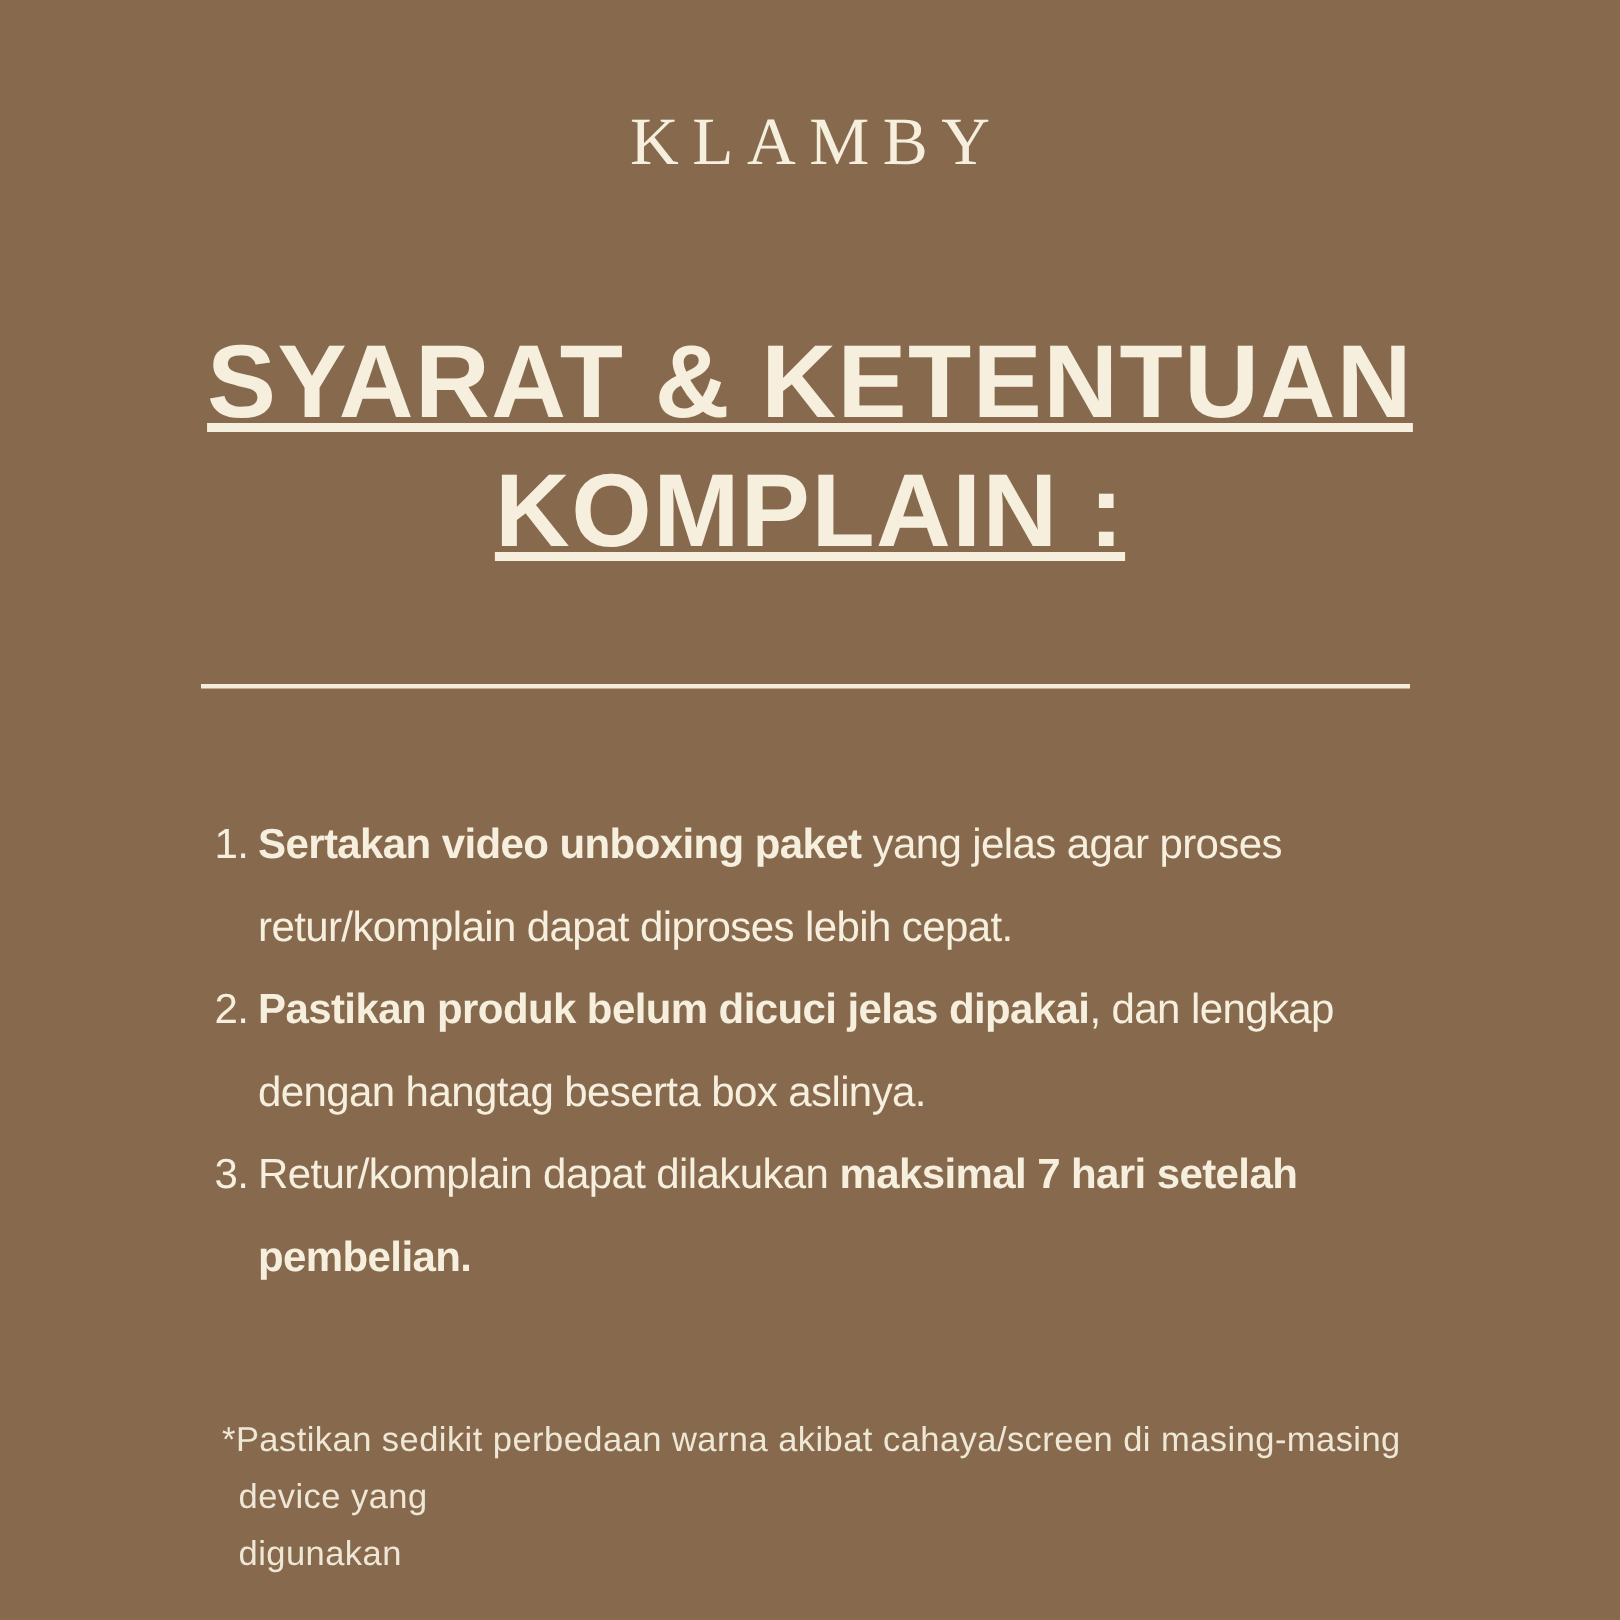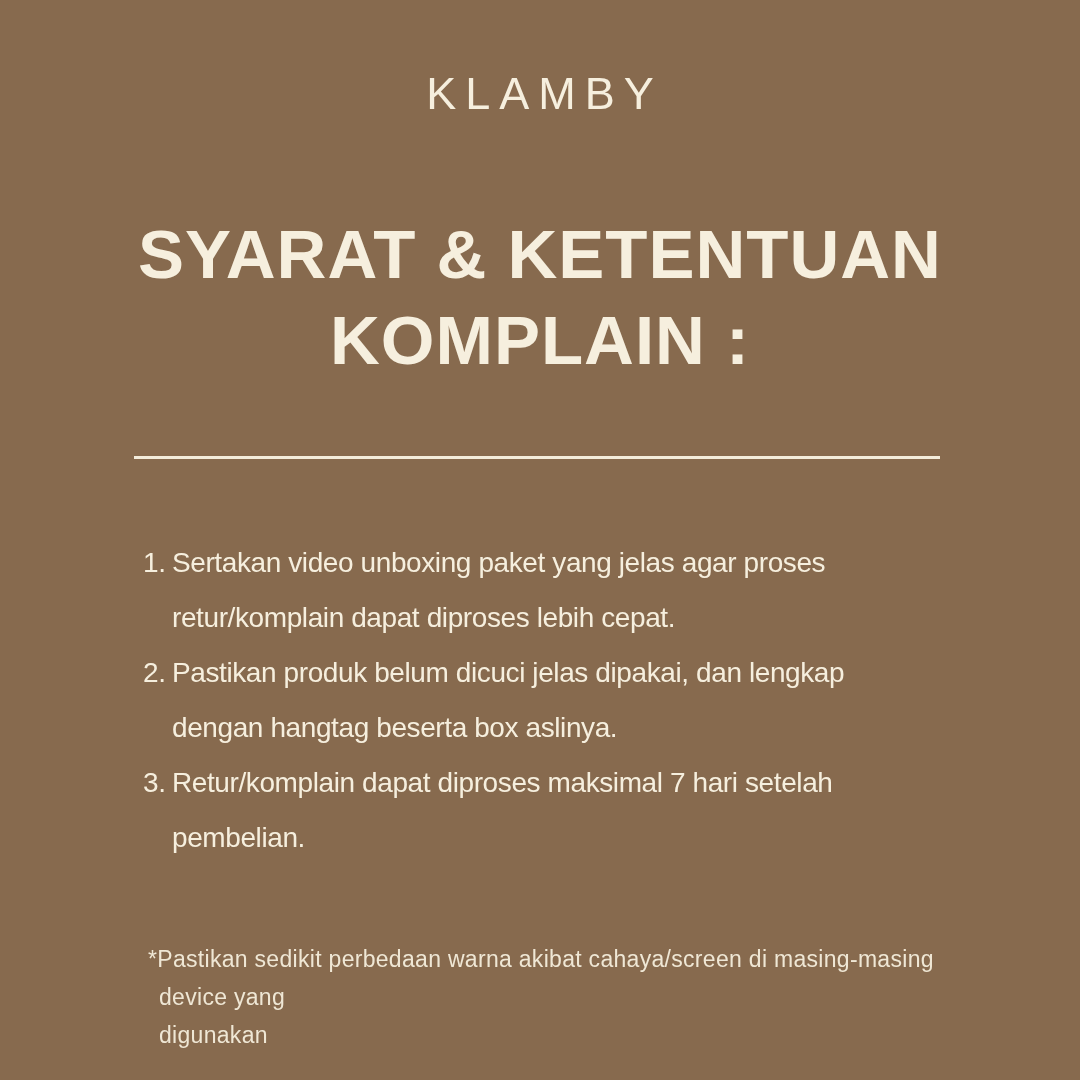--- a/index.html
+++ b/index.html
@@ -18,40 +18,40 @@
     overflow: hidden;
     font-family: "Liberation Sans", sans-serif;
     color: var(--text-color);
   }
   .logo {
     position: absolute;
     top: 68px;
     left: 0;
     right: 0;
     text-align: center;
-    font-family: Liberation Sans, sans-serif;
+    font-family: Liberation Serif, serif;
     font-weight: 400;
     font-size: 45px;
     letter-spacing: 9px;
     padding-left: 9px; 
     color: var(--text-color);
   }
   .heading {
     position: absolute;
     top: 212px;
     left: 0;
     right: 0;
     text-align: center;
     font-weight: 700;
     font-size: 69px;
     line-height: 86px;
     letter-spacing: 1px;
     color: var(--text-color);
   }
-  .heading .h-line { display: block; white-space: pre; }
+  .heading .h-line { display: block; white-space: pre; text-decoration: underline; }
   .divider {
     position: absolute;
     top: 456px;
     left: 134px;
     width: 806px;
     height: 3px;
     background: var(--divider-color);
   }
   .terms {
     position: absolute;
@@ -68,21 +68,21 @@
     padding-left: 29px;
   }
   .term .num {
     position: absolute;
     left: 0;
     top: 0;
     line-height: 55px;
     font-weight: 400;
   }
   .seg { white-space: pre-wrap; font-weight: 400; }
-  .seg.bold { font-weight: 400; text-align: center; }
+  .seg.bold { font-weight: 700; text-align: center; }
   .footnote {
     position: absolute;
     top: 940px;
     left: 148px;
     width: 860px;
     padding-left: 11px;
     text-indent: -11px;
     font-size: 23px;
     line-height: 38px;
     letter-spacing: 0.3px;
@@ -107,21 +107,21 @@
   <ol class="terms">
     <li class="term">
       <span class="num">1.</span><span class="seg bold">Sertakan video unboxing paket</span><span class="seg"> yang jelas agar proses
 retur/komplain dapat diproses lebih cepat.</span>
     </li>
     <li class="term">
       <span class="num">2.</span><span class="seg bold">Pastikan produk belum dicuci jelas dipakai</span><span class="seg">, dan lengkap
 dengan hangtag beserta box aslinya.</span>
     </li>
     <li class="term">
-      <span class="num">3.</span><span class="seg">Retur/komplain dapat diproses </span><span class="seg bold">maksimal 7 hari setelah
+      <span class="num">3.</span><span class="seg">Retur/komplain dapat dilakukan </span><span class="seg bold">maksimal 7 hari setelah
 pembelian.</span>
     </li>
   </ol>
 
   <p class="footnote">*Pastikan sedikit perbedaan warna akibat cahaya/screen di masing-masing device yang
 digunakan</p>
 
 </div>
 
 </body></html>

